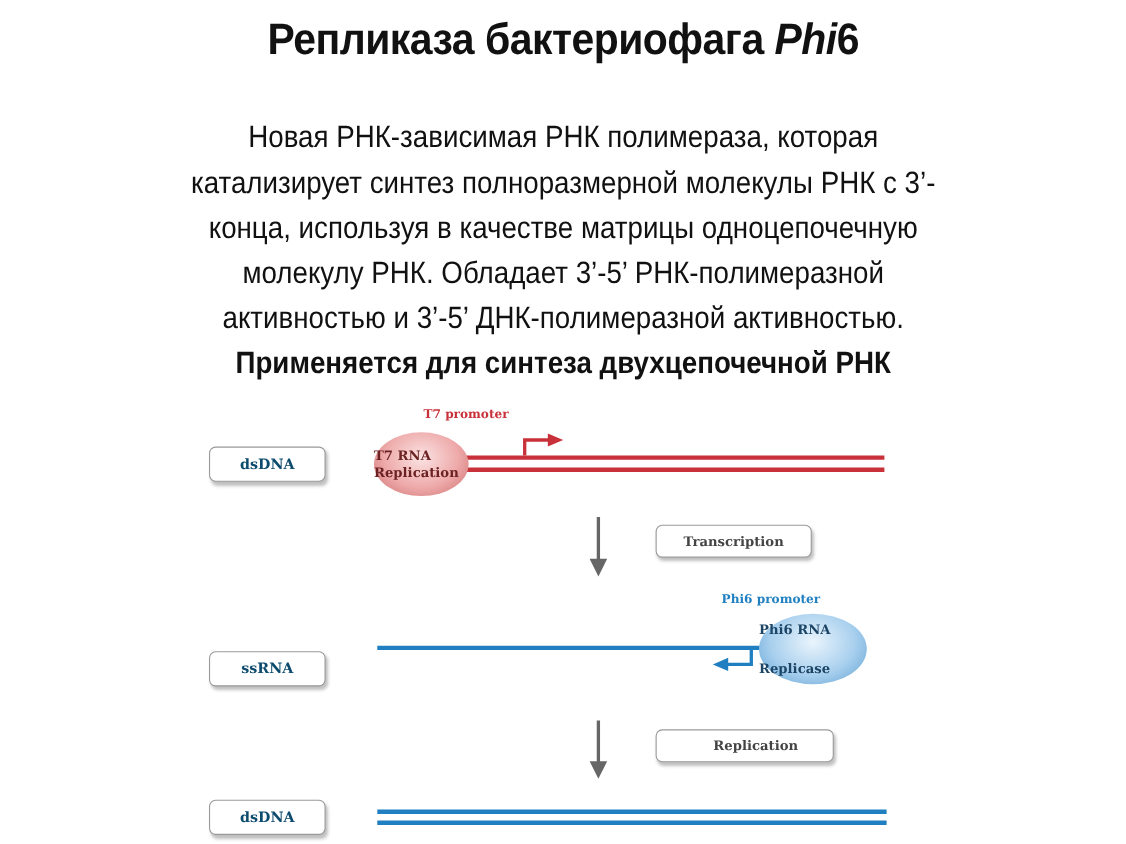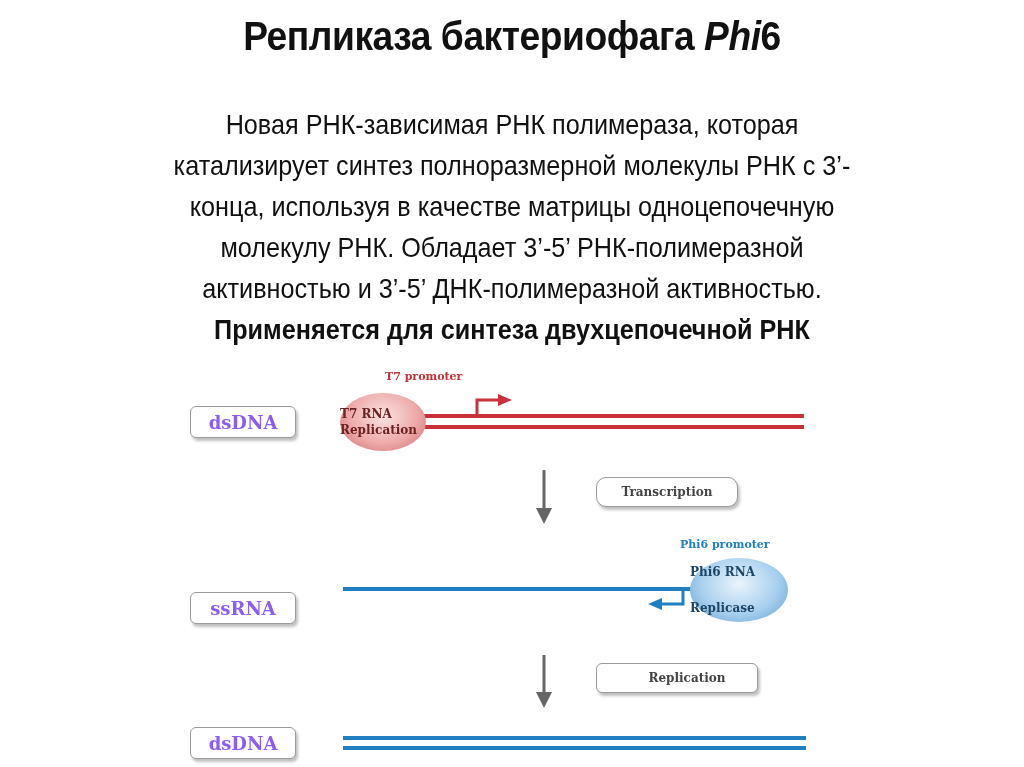--- a/index.html
+++ b/index.html
@@ -1,21 +1,21 @@
 <!DOCTYPE html>
 <html><head>
 <meta charset="utf-8">
 <style>
   html, body { margin:0; padding:0; background:#ffffff; }
   body { width:1024px; height:767px; position:relative; overflow:hidden; font-family:"Liberation Sans", sans-serif; color:#111; }
   .title { position:absolute; left:0; top:14px; width:1024px; text-align:center; font-weight:bold; font-size:40px; letter-spacing:-0.5px; transform:scaleX(0.93); }
   .title i { font-style:italic; }
   .desc { position:absolute; left:40px; top:104px; width:944px; text-align:center; font-size:28px; line-height:41px; transform:scaleX(0.9); transform-origin:center top; }
   .desc .bold { font-weight:bold; display:block; }
-  .tag { position:absolute; width:104px; height:30px; border:1.5px solid #9a9a9a; border-radius:6px; background:#fff; box-shadow:2px 3px 3px rgba(0,0,0,0.25); font-family:"DejaVu Serif", serif; font-weight:bold; font-size:18px; color:#8b5cf6; display:flex; align-items:center; justify-content:center; }
+  .tag { position:absolute; width:104px; height:30px; border:1.5px solid #9a9a9a; border-radius:6px; background:#fff; box-shadow:2px 3px 3px rgba(0,0,0,0.25); font-family:"DejaVu Serif", serif; font-weight:bold; font-size:13px; color:#0c4a6e; display:flex; align-items:center; justify-content:center; }
   .step { position:absolute; width:140px; height:28px; border:1.5px solid #9a9a9a; border-radius:6px; background:#fff; box-shadow:2px 3px 3px rgba(0,0,0,0.25); font-family:"DejaVu Serif", serif; font-weight:bold; font-size:12px; color:#444; display:flex; align-items:center; justify-content:center; }
   .enzyme { position:absolute; border-radius:50%; display:flex; flex-direction:column; align-items:flex-start; justify-content:center; font-family:"DejaVu Serif", serif; font-weight:bold; font-size:12px; line-height:16px; }
   .enz-red { background:radial-gradient(ellipse at 50% 40%, #fbe3e3 0%, #eeaaaa 55%, #cc6b6b 100%); color:#6b2222; }
   .enz-blue { background:radial-gradient(ellipse at 50% 40%, #eaf4fc 0%, #a9d0ee 55%, #5c9fd2 100%); color:#1d4566;gap:20px; }
   .promoter { position:absolute; font-family:"DejaVu Serif", serif; font-weight:bold; font-size:11px; }
   svg.diagram { position:absolute; left:0; top:0; }
 </style>
 </head>
 <body>
 
@@ -58,26 +58,26 @@
   </g>
 
   <line x1="343" y1="738" x2="806" y2="738" stroke="#1f7fc0" stroke-width="4"></line>
   <line x1="343" y1="748" x2="806" y2="748" stroke="#1f7fc0" stroke-width="4"></line>
 </svg>
 
 <div class="tag" style="left:190px;top:406px;">dsDNA</div>
 <div class="tag" style="left:190px;top:592px;">ssRNA</div>
 <div class="tag" style="left:190px;top:727px;">dsDNA</div>
 
-<div class="step" style="left:596px;top:477px;border-radius:10px;">Transcription</div>
+<div class="step" style="left:596px;top:477px;">Transcription</div>
 <div class="step" style="left:596px;top:663px;padding-left:20px;">Replication</div>
 
 <div class="promoter" style="left:385px;top:370px;color:#c8303a;">T7 promoter</div>
 <div class="enzyme enz-red" style="left:340px;top:393px;width:86px;height:58px;">
   <span>T7 RNA</span>
   <span>Replication</span>
 </div>
 
-<div class="promoter" style="left:680px;top:538px;color:#1f7fc0;">Phi6 promoter</div>
+<div class="promoter" style="left:656px;top:538px;color:#1f7fc0;">Phi6 promoter</div>
 <div class="enzyme enz-blue" style="left:690px;top:558px;width:98px;height:64px;">
   <span>Phi6 RNA</span>
   <span>Replicase</span>
 </div>
 
 </body></html>

